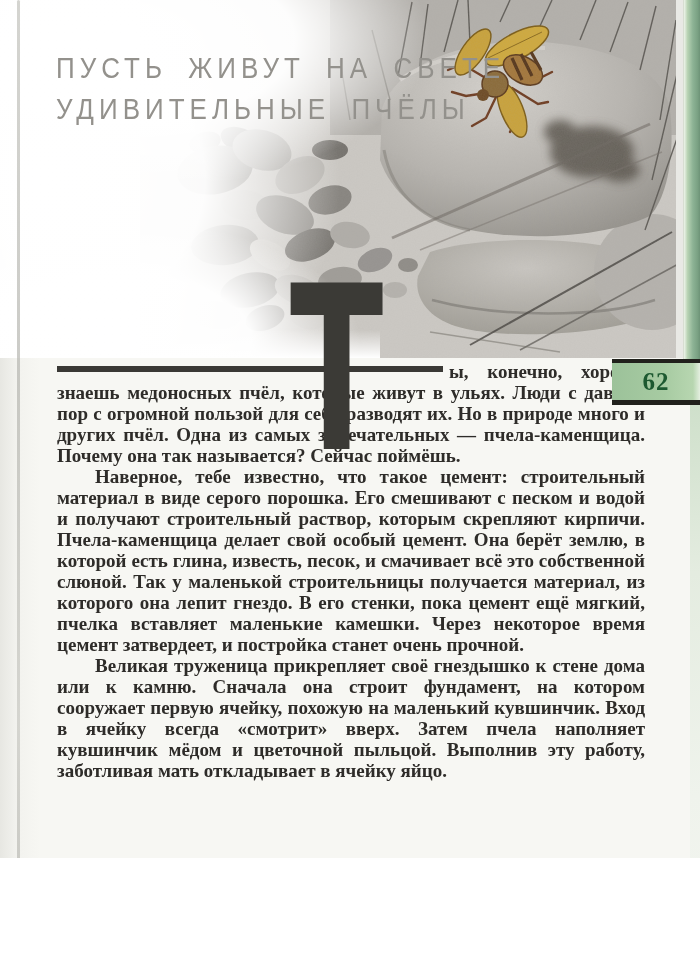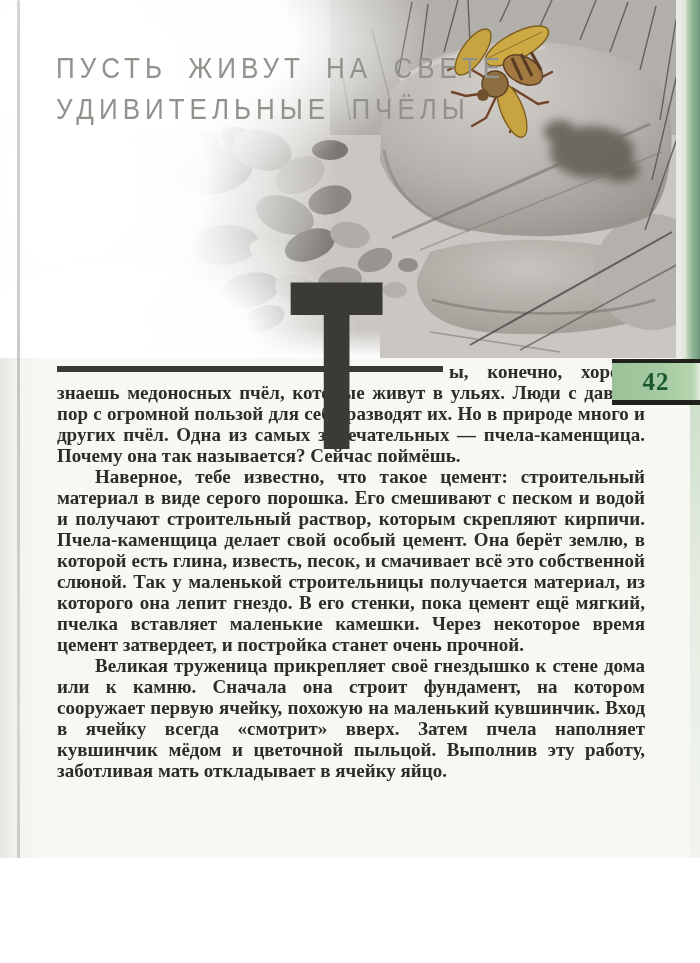--- a/index.html
+++ b/index.html
@@ -215,21 +215,21 @@
 
   <div class="gutter-line"></div>
 
   <div class="title">
     <div>ПУСТЬ ЖИВУТ НА СВЕТЕ</div>
     <div>УДИВИТЕЛЬНЫЕ ПЧЁЛЫ</div>
   </div>
 
   <div class="green-strip"></div>
   <div class="page-badge">
-    <span>42</span>
+    <span>62</span>
   </div>
   <div class="pale-strip"></div>
 
   <div class="dropcap">Т</div>
 
   <div class="text-block">
     <p class="first"><span class="rule-float"></span><span>ы, конечно, хорошо знаешь медоносных пчёл, которые живут в ульях. Люди с давних пор с огромной пользой для себя разводят их. Но в природе много и других пчёл. Одна из самых замечательных — пчела-каменщица. Почему она так называется? Сейчас поймёшь.</span></p>
     <p>Наверное, тебе известно, что такое цемент: строительный материал в виде серого порошка. Его смешивают с песком и водой и получают строительный раствор, которым скрепляют кирпичи. Пчела-каменщица делает свой особый цемент. Она берёт землю, в которой есть глина, известь, песок, и смачивает всё это собственной слюной. Так у маленькой строительницы получается материал, из которого она лепит гнездо. В его стенки, пока цемент ещё мягкий, пчелка вставляет маленькие камешки. Через некоторое время цемент затвердеет, и постройка станет очень прочной.</p>
     <p>Великая труженица прикрепляет своё гнездышко к стене дома или к камню. Сначала она строит фундамент, на котором сооружает первую ячейку, похожую на маленький кувшинчик. Вход в ячейку всегда «смотрит» вверх. Затем пчела наполняет кувшинчик мёдом и цветочной пыльцой. Выполнив эту работу, заботливая мать откладывает в ячейку яйцо.</p>
   </div>

